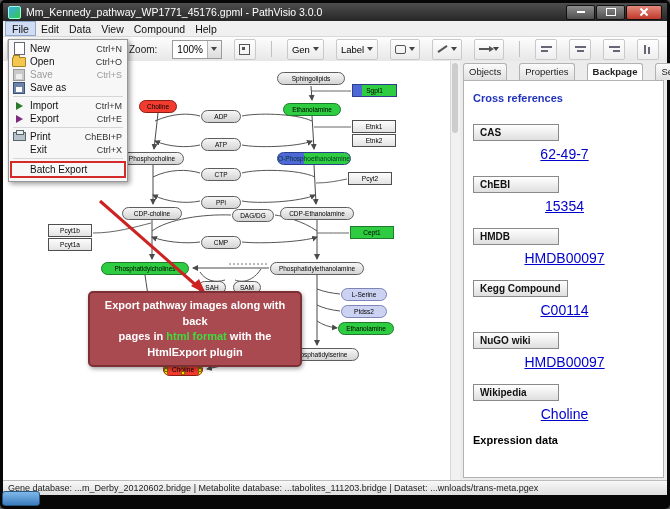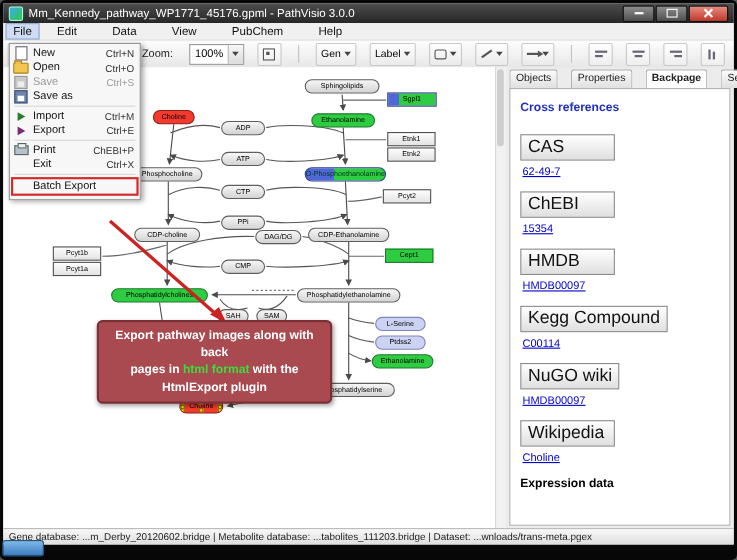--- a/index.html
+++ b/index.html
@@ -19,21 +19,21 @@
   .winbtn.close{width:34px;background:linear-gradient(#e58b7e,#c0392b);}
   .glyph-min{width:8px;height:2px;background:#fff;}
   .glyph-max{width:8px;height:6px;border:1px solid #fff;}
   .glyph-close{position:relative;width:8px;height:8px;}
   .glyph-close:before,.glyph-close:after{content:"";position:absolute;left:3px;top:-1px;width:2px;height:10px;background:#fff;}
   .glyph-close:before{transform:rotate(45deg);} .glyph-close:after{transform:rotate(-45deg);}
 
   
   .menubar{height:15px;background:#f0f0f0;border-bottom:1px solid #d9d9d9;display:flex;align-items:stretch;
     font-size:10.5px;padding-left:2px;}
-  .menu-item{padding:1px 16px 0;display:flex;align-items:center;color:#111;}
+  .menu-item{padding:1px 5px 0;display:flex;align-items:center;color:#111;}
   .menu-item.active{background:#cfdcf3;border:1px solid #8fa8cc;padding:0 6px;}
 
   
   .toolbar{height:24px;background:linear-gradient(#fdfdfd,#e7e7e7);border-bottom:1px solid #c3c3c3;
     display:flex;align-items:center;gap:12px;padding:0 4px;}
   .tb-btn{width:20px;height:19px;border:1px solid #c9c9c9;border-radius:2px;background:linear-gradient(#fff,#eee);
     display:flex;align-items:center;justify-content:center;flex:0 0 auto;}
   .tb-sep{width:1px;height:16px;background:#c0c0c0;margin:0 3px;flex:0 0 auto;}
   .tb-label{font-size:10px;color:#222;margin:0 3px 0 1px;}
   .combo{height:17px;border:1px solid #9a9a9a;background:#fff;display:flex;align-items:center;
@@ -75,22 +75,22 @@
   .vthumb{position:absolute;left:1px;top:2px;width:6px;height:70px;background:#cdcdcd;border-radius:3px;}
   .sidebar{flex:1;background:#ececec;display:flex;flex-direction:column;min-width:0;}
   .tabs{display:flex;gap:12px;padding:2px 3px 0;}
   .tab{font-size:9.5px;padding:2px 5px 3px;background:linear-gradient(#fbfbfb,#e0e0e0);
     border:1px solid #b2b2b2;border-bottom:none;border-radius:3px 3px 0 0;color:#222;white-space:nowrap;}
   .tab.active{background:#fff;font-weight:bold;}
   .sidebar-body{flex:1;background:#fff;border:1px solid #b2b2b2;margin:0 3px 3px;padding:7px 9px;overflow:hidden;}
   .xref-heading{color:#2233bb;font-weight:bold;font-size:11px;margin:4px 0 18px;}
   .xref-sec{margin-bottom:12px;}
   .sec-head{display:inline-block;min-width:72px;border:1px solid #8a8a8a;background:linear-gradient(#ffffff,#dfdfdf);
-    font-size:16px;font-weight:normal;color:#111;padding:2px 6px;}
-  .sec-val{display:block;margin:5px 0 0 2px;font-size:10px;color:#0000cc;text-decoration:underline;cursor:pointer;}
+    font-size:10px;font-weight:bold;color:#111;padding:2px 6px;}
+  .sec-val{display:block;margin:5px 0 0 2px;font-size:14px;color:#0000cc;text-decoration:underline;cursor:pointer;text-align:center;}
   .sec-val.plain{color:#000;text-decoration:none;cursor:default;}
   .expr-heading{font-weight:bold;font-size:11px;color:#000;margin-top:8px;}
 
   
   .statusbar{position:absolute;left:0;right:0;bottom:0;height:14px;background:linear-gradient(#f8f8f8,#dedede);
     border-top:1px solid #bcbcbc;display:flex;align-items:center;font-size:9px;color:#222;padding:0 5px;white-space:nowrap;}
 
   
   .node{position:absolute;height:13px;display:flex;align-items:center;justify-content:center;
     font-size:6.5px;color:#000;border:1px solid #5d5d5d;background:linear-gradient(#f6f6f6,#d4d4d4);
@@ -152,21 +152,21 @@
             <div class="glyph-close"></div>
           </div>
       </div>
     </div>
 
     <div class="menubar">
       <div class="menu-item active">File</div>
       <div class="menu-item">Edit</div>
       <div class="menu-item">Data</div>
       <div class="menu-item">View</div>
-      <div class="menu-item">PubChem</div>
+      <div class="menu-item">Compound</div>
       <div class="menu-item">Help</div>
     </div>
 
     <div class="toolbar">
       <div class="tb-btn">
           <div class="i-page"></div>
         </div>
       <div class="tb-btn">
           <div class="i-folder"></div>
         </div>

